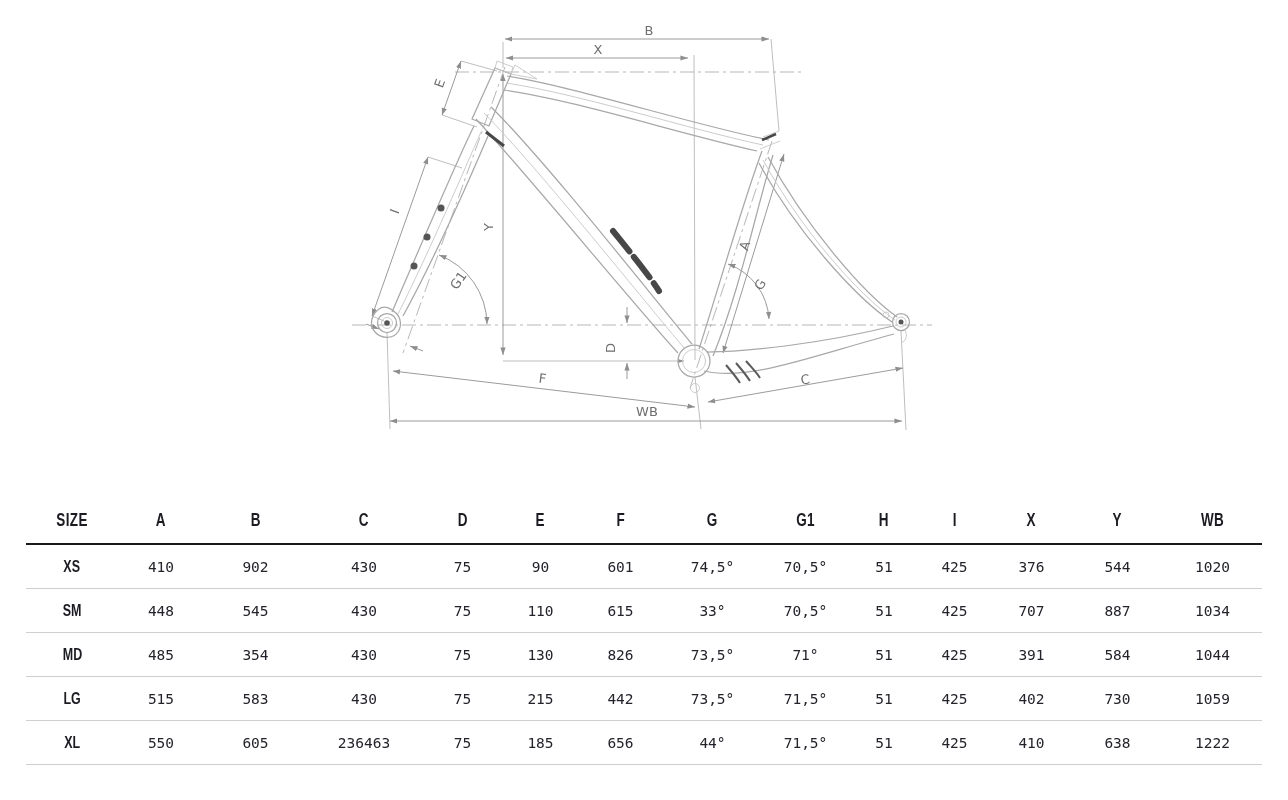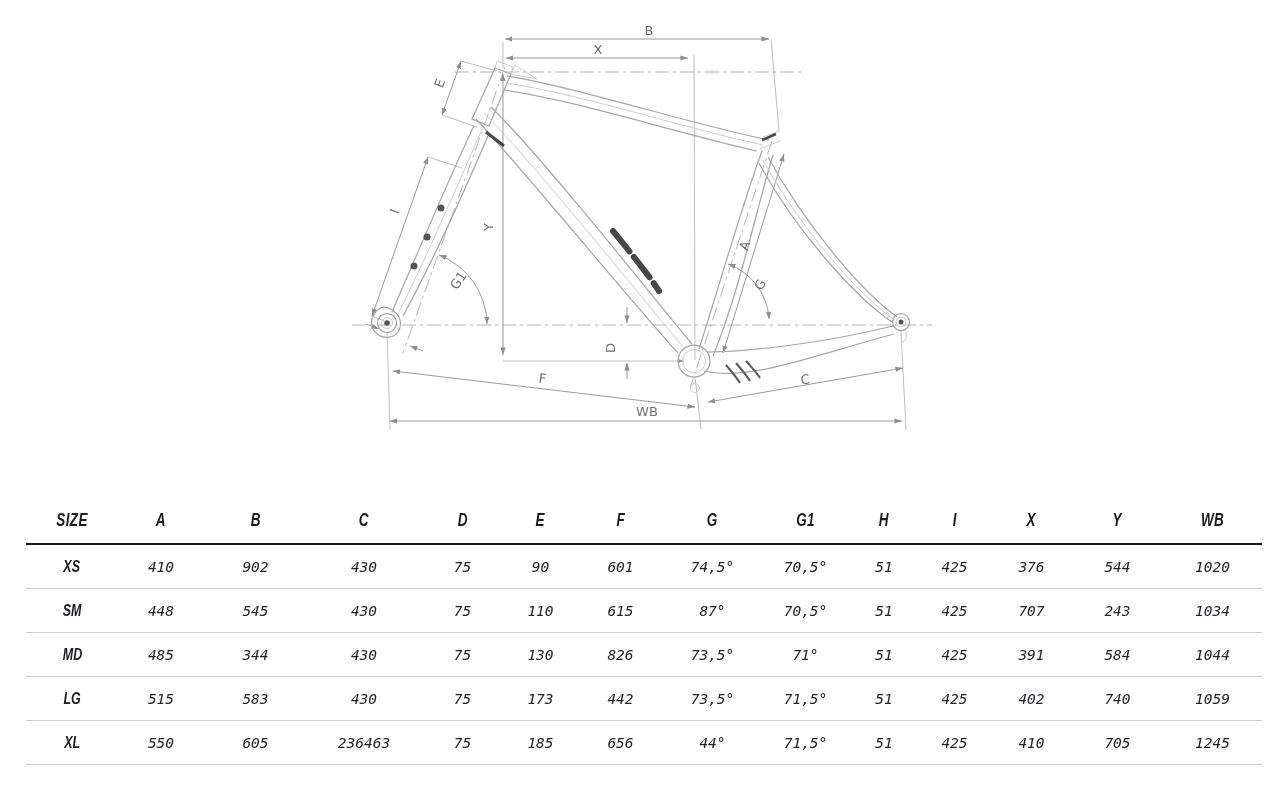--- a/index.html
+++ b/index.html
@@ -10,21 +10,21 @@
   svg text{font-family:"DejaVu Sans",sans-serif;font-size:13px;fill:#6f6f6f;}
   .frame{stroke:#a8a8a8;stroke-width:1.25;fill:none;}
   .frame2{stroke:#c6c6c6;stroke-width:0.9;fill:none;}
   .dark{stroke:#474747;fill:none;}
   .dim{stroke:#8e8e8e;stroke-width:0.9;fill:none;}
   .ext{stroke:#a2a2a2;stroke-width:0.7;fill:none;}
   .cl{stroke:#a5a5a5;stroke-width:0.8;fill:none;stroke-dasharray:14 4 3 4;}
   
   .gtable{position:absolute;left:26px;top:497px;width:1236px;color:#1b1b22;}
   .trow{display:grid;grid-template-columns:92px 86px 103px 114px 83px 73px 87px 97px 89px 68px 73px 81px 91px 99px;
-        height:43px;align-items:center;border-bottom:1px solid #cfcfcf;font-style:italic;}
+        height:43px;align-items:center;border-bottom:1px solid #cfcfcf;}
   .trow.head{height:46px;border-bottom:2px solid #1a1a1e;}
   .cell{text-align:center;white-space:nowrap;}
   .cell.hd span{display:inline-block;transform:scaleX(0.75);font-weight:700;font-size:18px;letter-spacing:0.5px;}
   .cell.sz span{display:inline-block;transform:scaleX(0.78);font-weight:700;font-size:16px;}
   .cell.val{font-family:"DejaVu Sans Mono",monospace;font-size:14.5px;color:#23232b;}
 </style>
 </head>
 <body>
 
 <div class="stage">
@@ -186,72 +186,72 @@
           <div class="cell val">1020</div>
         </div>
         <div class="trow">
           <div class="cell sz"><span>SM</span></div>
           <div class="cell val">448</div>
           <div class="cell val">545</div>
           <div class="cell val">430</div>
           <div class="cell val">75</div>
           <div class="cell val">110</div>
           <div class="cell val">615</div>
-          <div class="cell val">87°</div>
+          <div class="cell val">33°</div>
           <div class="cell val">70,5°</div>
           <div class="cell val">51</div>
           <div class="cell val">425</div>
           <div class="cell val">707</div>
-          <div class="cell val">243</div>
+          <div class="cell val">887</div>
           <div class="cell val">1034</div>
         </div>
         <div class="trow">
           <div class="cell sz"><span>MD</span></div>
           <div class="cell val">485</div>
-          <div class="cell val">344</div>
+          <div class="cell val">354</div>
           <div class="cell val">430</div>
           <div class="cell val">75</div>
           <div class="cell val">130</div>
           <div class="cell val">826</div>
           <div class="cell val">73,5°</div>
           <div class="cell val">71°</div>
           <div class="cell val">51</div>
           <div class="cell val">425</div>
           <div class="cell val">391</div>
           <div class="cell val">584</div>
           <div class="cell val">1044</div>
         </div>
         <div class="trow">
           <div class="cell sz"><span>LG</span></div>
           <div class="cell val">515</div>
           <div class="cell val">583</div>
           <div class="cell val">430</div>
           <div class="cell val">75</div>
-          <div class="cell val">173</div>
+          <div class="cell val">215</div>
           <div class="cell val">442</div>
           <div class="cell val">73,5°</div>
           <div class="cell val">71,5°</div>
           <div class="cell val">51</div>
           <div class="cell val">425</div>
           <div class="cell val">402</div>
-          <div class="cell val">740</div>
+          <div class="cell val">730</div>
           <div class="cell val">1059</div>
         </div>
         <div class="trow">
           <div class="cell sz"><span>XL</span></div>
           <div class="cell val">550</div>
           <div class="cell val">605</div>
           <div class="cell val">236463</div>
           <div class="cell val">75</div>
           <div class="cell val">185</div>
           <div class="cell val">656</div>
           <div class="cell val">44°</div>
           <div class="cell val">71,5°</div>
           <div class="cell val">51</div>
           <div class="cell val">425</div>
           <div class="cell val">410</div>
-          <div class="cell val">705</div>
-          <div class="cell val">1245</div>
+          <div class="cell val">638</div>
+          <div class="cell val">1222</div>
         </div>
       </div>
   </div>
 
 </div>
 
 </body></html>

